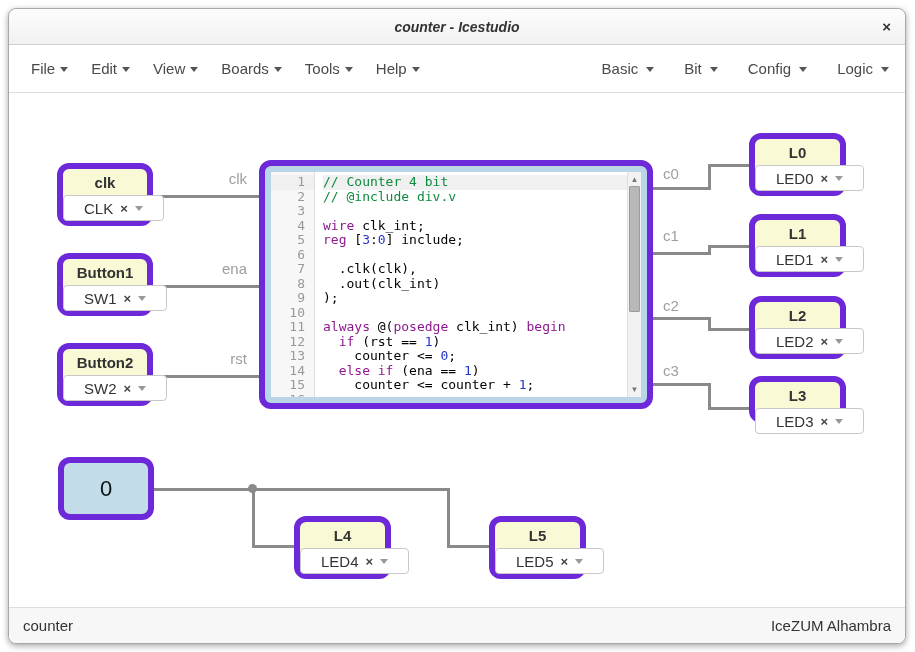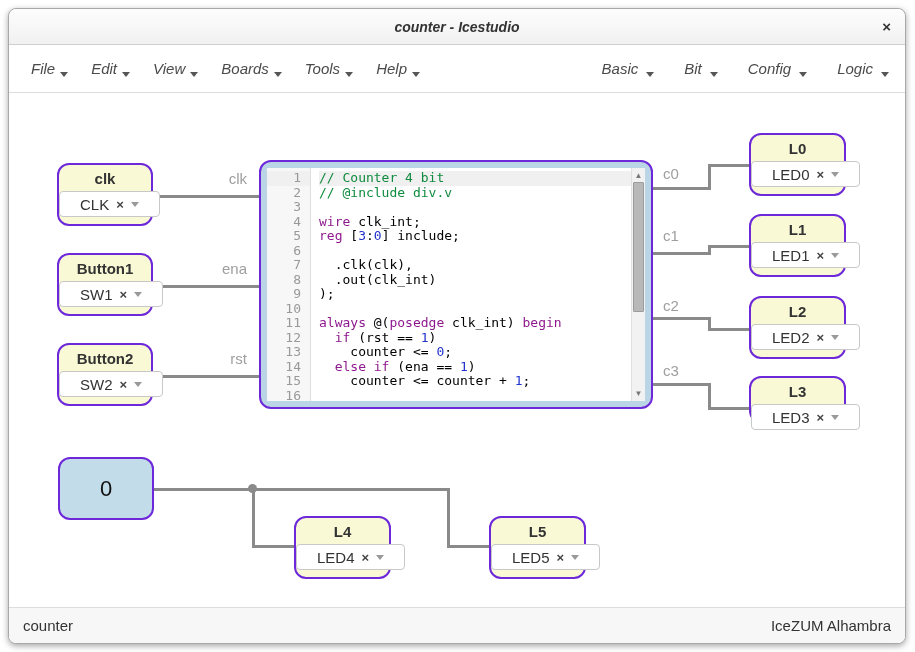--- a/index.html
+++ b/index.html
@@ -14,26 +14,26 @@
   .titlebar{position:absolute;left:0;top:0;right:0;height:36px;background:linear-gradient(#fdfdfd,#f1f1f1);
             border-bottom:1px solid #cfcfcf;border-radius:8px 8px 0 0;}
   .titlebar .title{position:absolute;left:0;right:0;top:10px;text-align:center;font-size:14px;font-weight:bold;color:#333;font-style:italic;}
   .close-btn{position:absolute;right:14px;top:9px;font-size:15px;font-weight:bold;color:#333;cursor:default;}
   
   .menubar{position:absolute;left:0;top:36px;right:0;height:48px;background:#fff;border-bottom:1px solid #ddd;
            display:flex;align-items:center;justify-content:space-between;font-size:15px;color:#4a4a4a;}
   .menu{display:flex;align-items:center;}
   .menu.left{gap:23px;padding-left:22px;}
   .menu.right{gap:30px;padding-right:16px;}
-  .menu-item{display:flex;align-items:flex-end;cursor:default;font-style:italic;}
+  .menu-item{display:flex;align-items:center;cursor:default;}
   .caret{display:inline-block;width:0;height:0;border-left:4px solid transparent;border-right:4px solid transparent;
          border-top:5px solid #555;margin-left:5px;margin-top:2px;}
   .menu.right .caret{margin-left:8px;}
   
-  .block{position:absolute;border:2px solid #6d28d9;border-radius:12px;}
+  .block{position:absolute;border:6px solid #6d28d9;border-radius:12px;}
   .io{background:var(--yellow);}
   .block-title{text-align:center;font-size:15px;font-weight:bold;color:#333;margin-top:5px;}
   .pin-select{background:#fff;border:1px solid #c8c8c8;border-radius:4px;height:26px;margin:4px auto 0 auto;
               display:flex;align-items:center;justify-content:center;gap:7px;width:fit-content;padding:0 20px;
               font-size:15px;color:#333;}
   .pin-x{font-size:13px;font-weight:bold;color:#444;}
   .pin-caret{display:inline-block;width:0;height:0;border-left:4px solid transparent;border-right:4px solid transparent;
              border-top:5px solid #999;}
   .const{background:var(--blue);display:flex;align-items:center;justify-content:center;
          font-size:22px;color:#111;}

